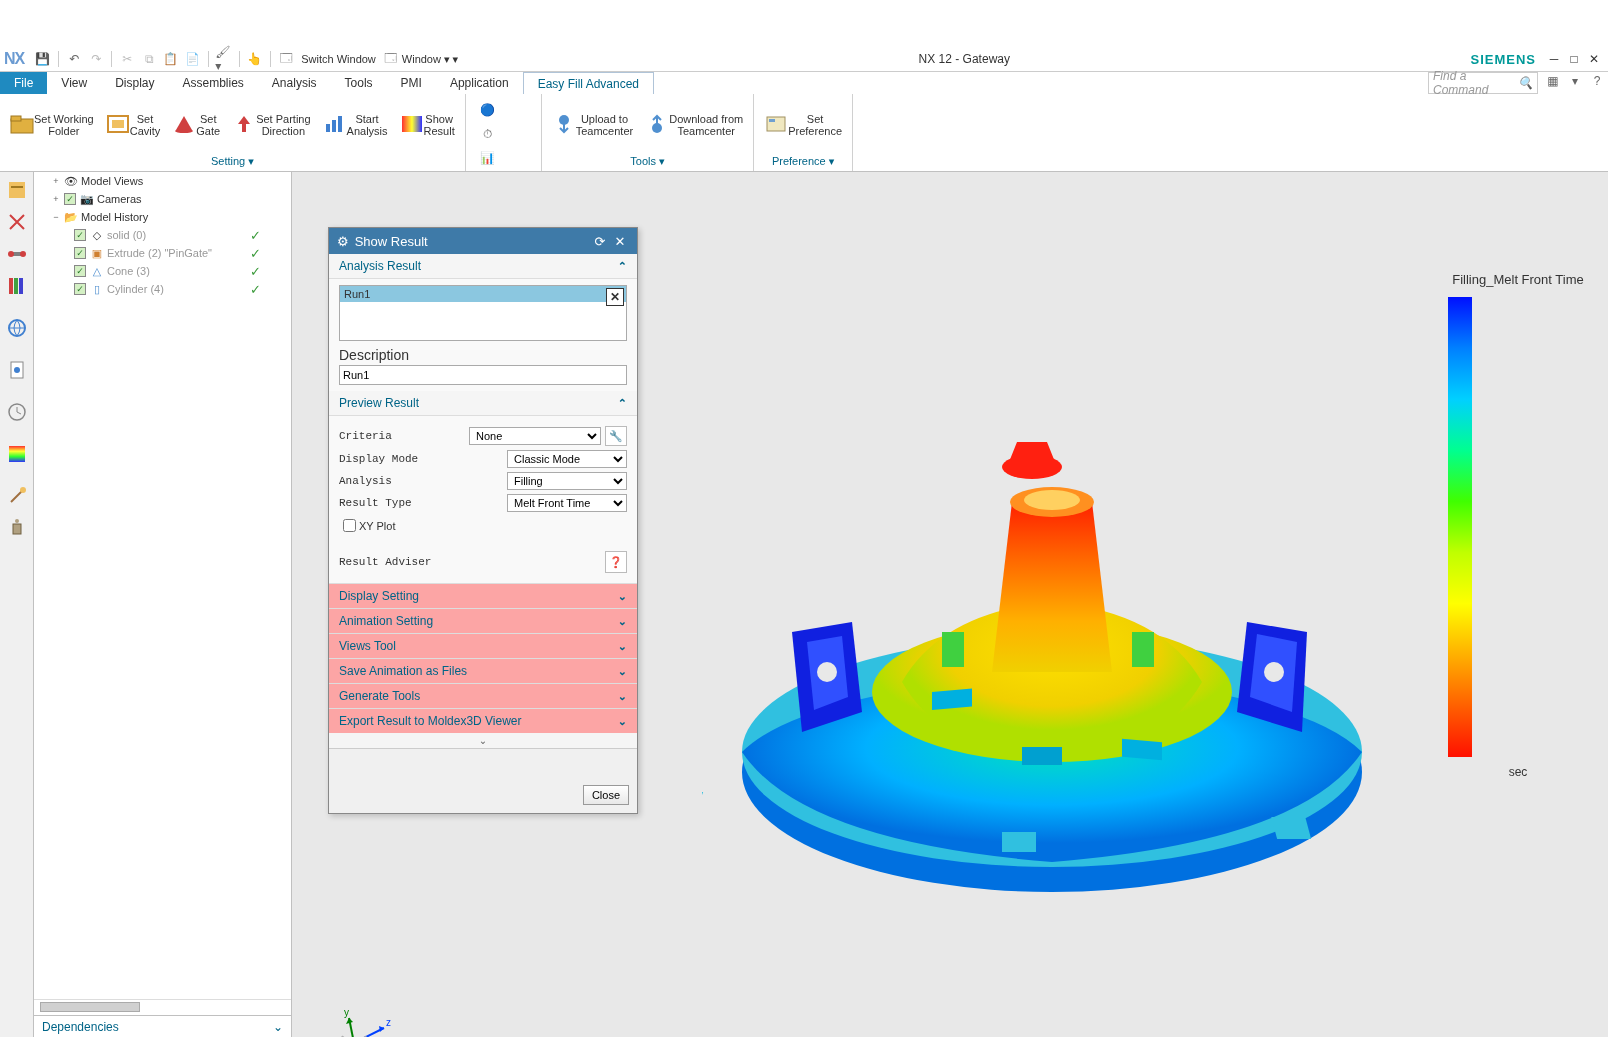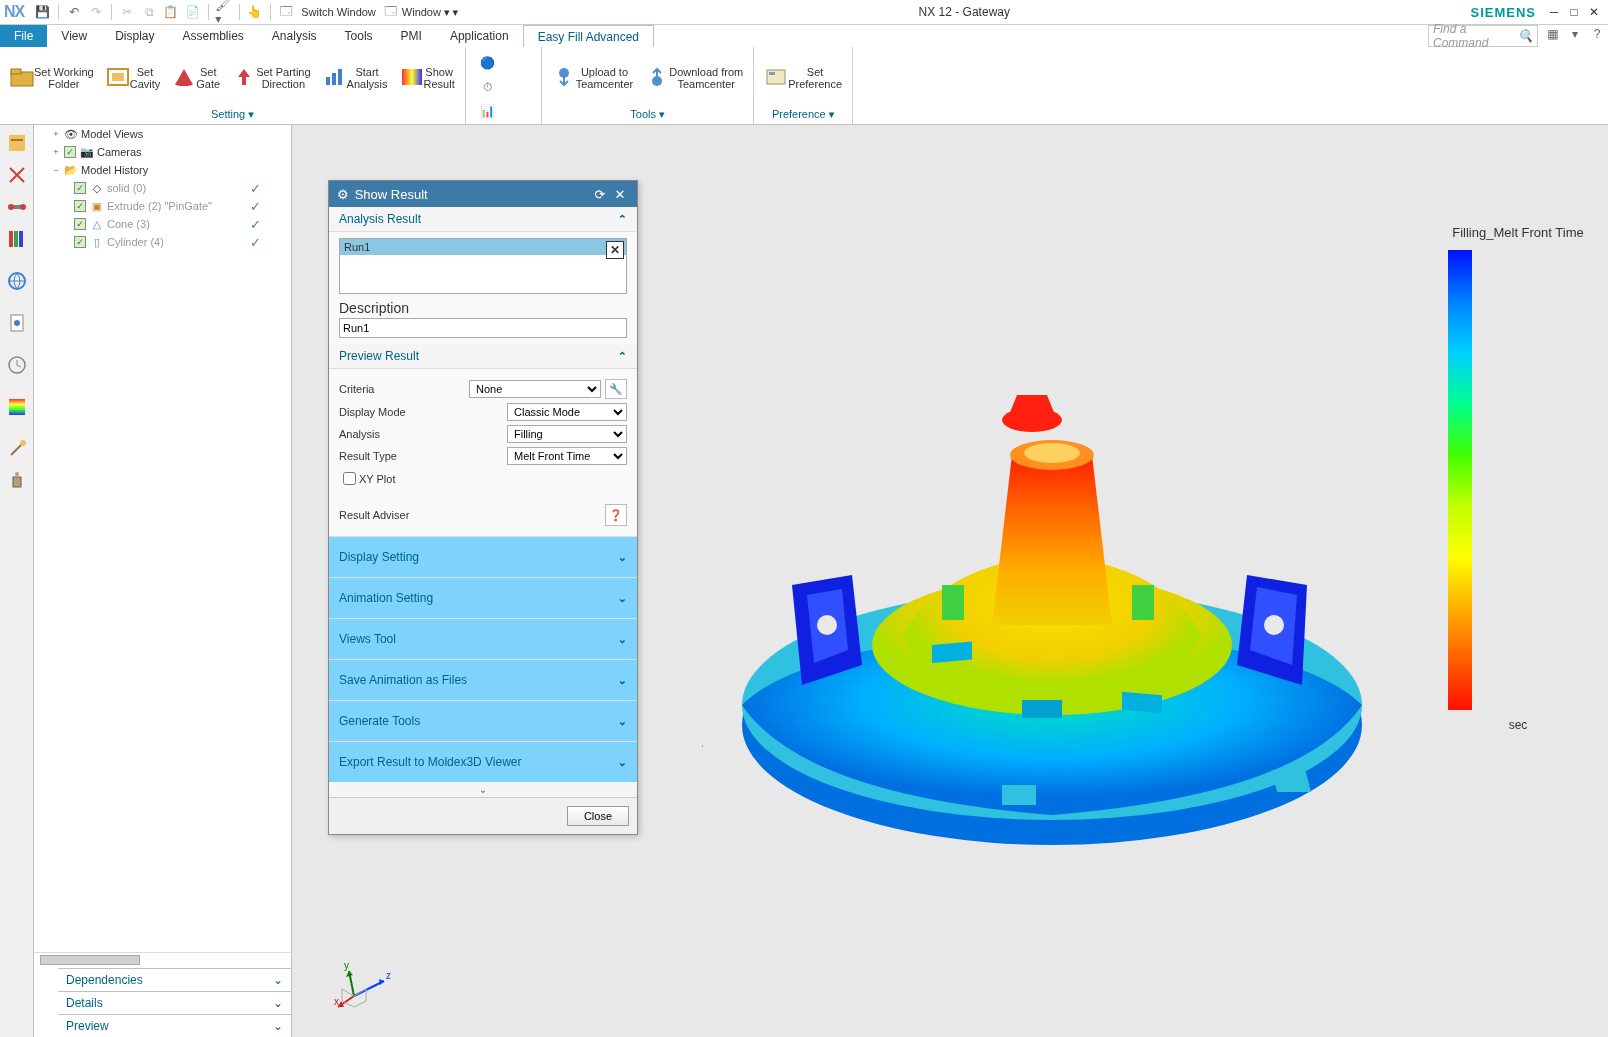--- a/index.html
+++ b/index.html
@@ -1,19 +1,19 @@
 <!DOCTYPE html>
 <html><head>
 <meta charset="utf-8">
 <style>
 * { box-sizing: border-box; font-family: "Segoe UI", Tahoma, sans-serif; }
 body { margin: 0; padding: 0; background: #fff; font-size: 12px; color: #333; overflow: hidden; width: 1608px; height: 1037px; }
 
 
-.titlebar { height: 25px; background: #fff; border-bottom: 1px solid #ccc; display: flex; align-items: center; padding: 0 4px; }
+.titlebar { height: 25px; background: #fff; border-bottom: 1px solid #ccc; display: flex; align-items: center; padding: 0 4px; margin-top: 47px; }
 .nx-logo { font-weight: bold; font-size: 16px; color: #6b9bd2; letter-spacing: -1px; margin-right: 8px; }
 .tb-icon { width: 18px; height: 18px; margin: 0 2px; display: inline-flex; align-items: center; justify-content: center; font-size: 12px; color: #666; cursor: pointer; }
 .tb-sep { width: 1px; height: 16px; background: #ccc; margin: 0 4px; }
 .tb-title { flex: 1; text-align: center; font-size: 12px; color: #333; }
 .siemens { color: #009999; font-weight: bold; font-size: 13px; letter-spacing: 1px; margin-right: 8px; }
 .win-btn { width: 18px; height: 16px; display: inline-flex; align-items: center; justify-content: center; cursor: pointer; margin: 0 1px; }
 
 
 .menubar { height: 22px; background: #fff; display: flex; align-items: stretch; }
 .menu-item { padding: 0 14px; display: flex; align-items: center; cursor: pointer; font-size: 12px; color: #333; }
@@ -40,50 +40,50 @@
 
 .tree-panel { width: 258px; background: #fff; border-right: 1px solid #c0c0c0; display: flex; flex-direction: column; }
 .tree { flex: 1; overflow: hidden; position: relative; }
 .tree-row { display: flex; align-items: center; height: 18px; padding-left: 8px; font-size: 11px; }
 .tree-row .expand { width: 12px; height: 12px; display: flex; align-items: center; justify-content: center; font-size: 9px; color: #666; margin-right: 2px; }
 .tree-row .chk { width: 12px; height: 12px; border: 1px solid #888; background: #d4f0c4; margin-right: 4px; display: flex; align-items: center; justify-content: center; font-size: 9px; color: #2a7a2a; }
 .tree-row .tico { width: 14px; height: 14px; margin-right: 3px; display: flex; align-items: center; justify-content: center; }
 .tree-row .check2 { margin-left: auto; margin-right: 30px; color: #3a9a3a; font-size: 13px; }
 .tree-scroll { height: 16px; border-top: 1px solid #ddd; position: relative; margin-top: auto; }
 .tree-scroll .thumb { position: absolute; left: 6px; top: 2px; width: 100px; height: 10px; background: #d0d0d0; border: 1px solid #aaa; }
-.panel-collapse { border-top: 1px solid #c0c0c0; padding: 4px 8px; display: flex; align-items: center; cursor: pointer; color: #006487; margin-left: 24px; }
+.panel-collapse { border-top: 1px solid #c0c0c0; padding: 4px 8px; display: flex; align-items: center; cursor: pointer; color: #006487; }
 .panel-collapse .chev { margin-left: auto; }
 
 .canvas { flex: 1; background: #e8e8e8; position: relative; }
 
 
 .dialog { position: absolute; left: 36px; top: 55px; width: 310px; background: #f5f5f5; border: 1px solid #888; box-shadow: 2px 2px 6px rgba(0,0,0,0.2); }
 .dlg-title { background: #3e7aa8; color: #fff; padding: 4px 8px; display: flex; align-items: center; font-size: 13px; }
 .dlg-title .gear { margin-right: 6px; }
 .dlg-title .sp { flex: 1; }
 .dlg-title .tbtn { width: 18px; height: 18px; display: flex; align-items: center; justify-content: center; cursor: pointer; margin-left: 2px; }
 .dlg-sec-head { padding: 5px 10px; color: #006487; font-size: 12px; display: flex; align-items: center; cursor: pointer; border-bottom: 1px solid #ddd; }
 .dlg-sec-head .chev { margin-left: auto; font-size: 11px; color: #006487; font-weight: bold; }
 .dlg-body { padding: 6px 10px; background: #f9f9f9; }
 .run-list { border: 1px solid #aaa; background: #fff; height: 56px; margin-bottom: 6px; position: relative; }
 .run-item { background: #8bc7e0; padding: 2px 4px; font-size: 11px; }
 .run-close { position: absolute; right: 2px; top: 2px; width: 18px; height: 18px; border: 1px solid #333; display: flex; align-items: center; justify-content: center; font-weight: bold; cursor: pointer; background: #fff; }
 .form-row { display: flex; align-items: center; margin: 4px 0; font-size: 11px; }
-.form-row label { width: 130px; }
+.form-row label { width: 130px; font-family: Liberation Mono, monospace; }
 .form-row select { border: 1px solid #aaa; padding: 1px 2px; font-size: 11px; background: #fff; }
 .sel-wide { flex: 1; }
 .sel-narrow { width: 120px; margin-left: auto; }
 .wrench-btn { width: 22px; height: 20px; border: 1px solid #bbb; margin-left: 4px; display: flex; align-items: center; justify-content: center; cursor: pointer; background: #fff; }
 .adviser-btn { width: 22px; height: 22px; border: 1px solid #bbb; margin-left: auto; display: flex; align-items: center; justify-content: center; cursor: pointer; background: #fff; }
 .chk-row { font-size: 11px; display: flex; align-items: center; }
-.dlg-collapsed { padding: 13px 10px; color: #006487; font-size: 12px; display: flex; align-items: center; cursor: pointer; border-top: 1px solid #ddd; background: #7dd3fc; }
+.dlg-collapsed { padding: 5px 10px; color: #006487; font-size: 12px; display: flex; align-items: center; cursor: pointer; border-top: 1px solid #ddd; background: #fca5a5; }
 .dlg-collapsed .chev { margin-left: auto; font-size: 11px; color: #006487; font-weight: bold; }
 .dlg-footer { background: #f0f0f0; padding: 8px; display: flex; border-top: 1px solid #ccc; }
 .dlg-footer .sp { flex: 1; }
-.close-btn { border: 1px solid #999; background: linear-gradient(#fff,#e8e8e8); padding: 3px 16px; cursor: pointer; font-size: 11px; }
+.close-btn { border: 1px solid #999; background: linear-gradient(#fff,#e8e8e8); padding: 3px 8px; cursor: pointer; font-size: 11px; margin-top: 28px; }
 .dlg-handle { text-align: center; padding: 2px; font-size: 10px; color: #666; cursor: pointer; }
 
 
 .model3d { position: absolute; left: 410px; top: 200px; width: 700px; height: 560px; }
 
 
 .legend { position: absolute; right: 20px; top: 100px; width: 140px; text-align: right; }
 .legend-title { font-size: 13px; color: #333; margin-bottom: 10px; text-align: center; }
 .legend-body { display: flex; height: 460px; }
 .legend-labels { flex: 1; display: flex; flex-direction: column; justify-content: space-between; font-size: 12px; padding-right: 6px; }

